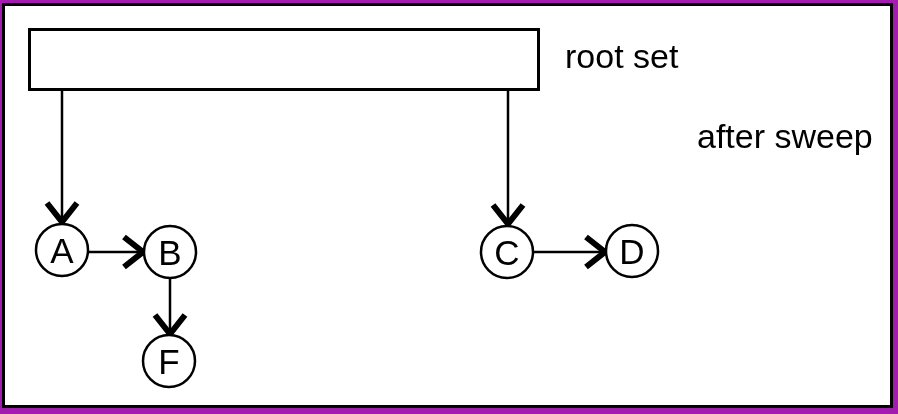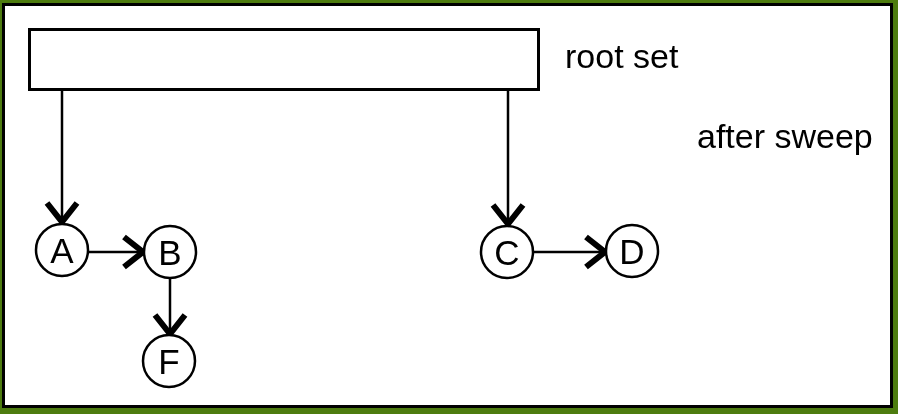--- a/index.html
+++ b/index.html
@@ -4,21 +4,21 @@
 <style>
   html, body {
     margin: 0;
     padding: 0;
     background: #ffffff;
   }
   .stage {
     position: relative;
     width: 898px;
     height: 414px;
-    background: #4d7c0f;
+    background: #a21caf;
     overflow: hidden;
     font-family: "Liberation Sans", sans-serif;
     text-decoration: underline;
   }
   svg text {
     font-family: "Liberation Sans", sans-serif;
     fill: #000000;
   }
   .label-text {
     font-size: 34px;

